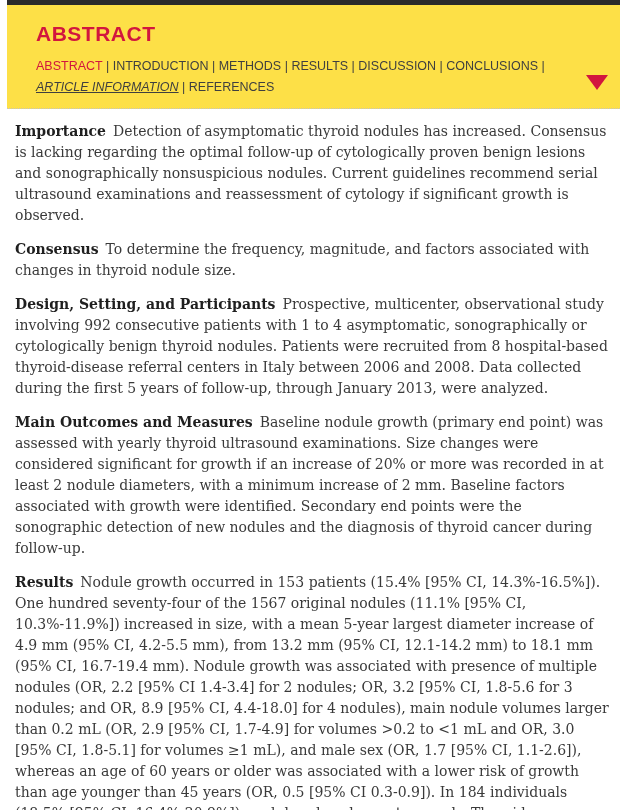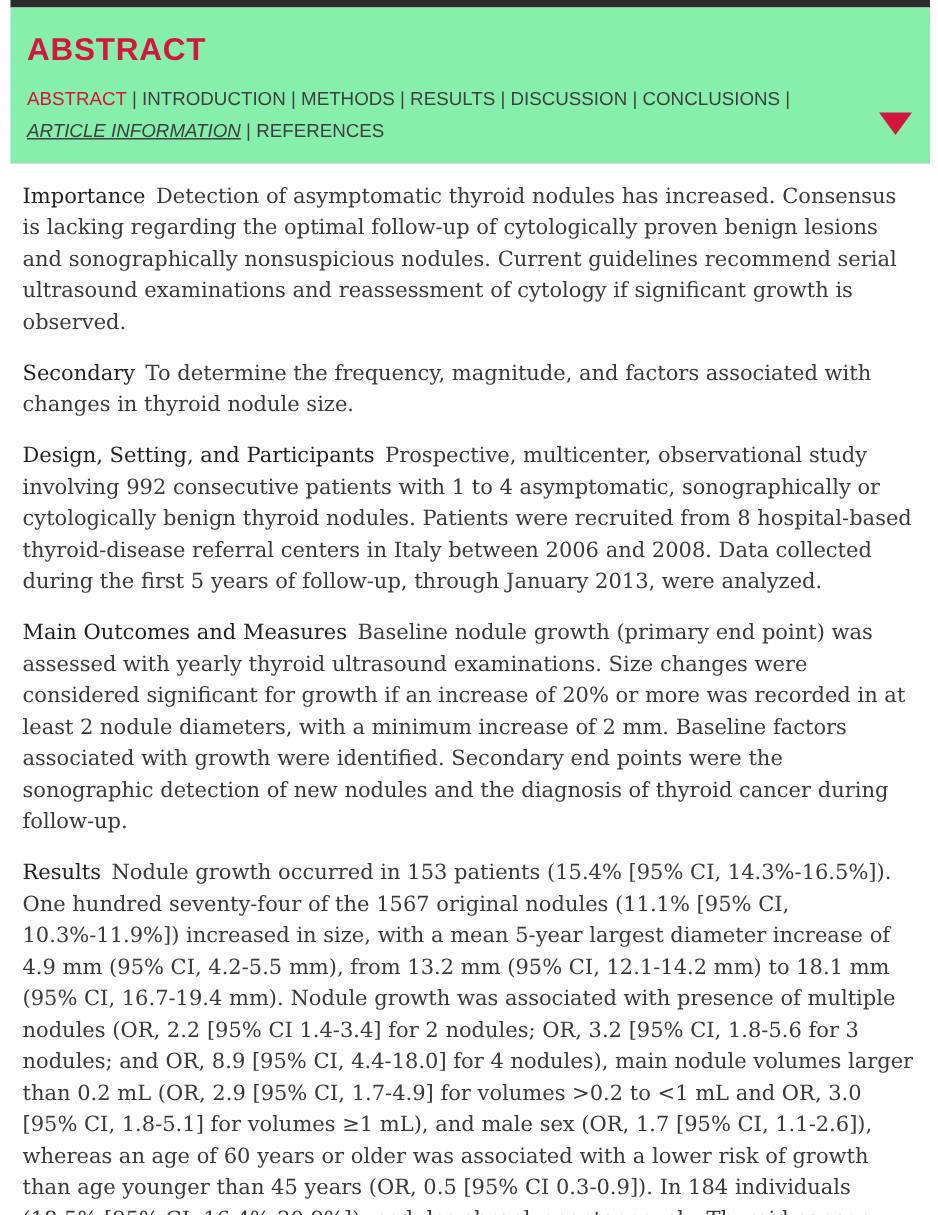--- a/index.html
+++ b/index.html
@@ -8,23 +8,23 @@
     width: 625px; height: 810px;
     overflow: hidden;
     font-family: "Liberation Sans", "DejaVu Sans", sans-serif;
   }
   .frame { margin: 0 5px 0 7px; }
   .top-bar {
     height: 5px;
     background: #2b2b2b;
   }
   .header {
-    background: #86efac;
+    background: #fde047;
     position: relative;
-    padding: 17px 20px 10px 11px;
+    padding: 17px 20px 10px 29px;
     border-bottom: 1px dotted #c3c3c3;
   }
   .page-title {
     font-size: 21px;
     font-weight: bold;
     letter-spacing: 0.5px;
     color: #d2163e;
     margin-bottom: 10px;
   }
   .nav {
@@ -54,36 +54,36 @@
   }
   .content {
     padding: 12px 15px 0 15px;
     font-family: "DejaVu Serif", "Liberation Serif", serif;
     font-size: 14px;
     line-height: 21px;
     color: #3a3a3a;
   }
   .content p.para { margin-bottom: 13px; }
   .content .label {
-    font-weight: normal;
+    font-weight: bold;
     color: #1f1f1f;
     margin-right: 7px;
   }
 </style>
 </head>
 <body>
 
 <div class="frame">
   <div class="top-bar"></div>
   <header class="header">
     <h1 class="page-title">ABSTRACT</h1>
     <nav class="nav" id="section-nav"><a class="active ">ABSTRACT</a><span class="sep"> | </span><a class="">INTRODUCTION</a><span class="sep"> | </span><a class="">METHODS</a><span class="sep"> | </span><a class="">RESULTS</a><span class="sep"> | </span><a class="">DISCUSSION</a><span class="sep"> | </span><a class="">CONCLUSIONS</a><span class="sep"> | </span><a class="underlined">ARTICLE INFORMATION</a><span class="sep"> | </span><a class="">REFERENCES</a></nav>
     <div class="collapse-triangle"></div>
   </header>
 </div>
 
 <main class="content" id="abstract-content">
     <p class="para"><strong class="label">Importance</strong><span>Detection of asymptomatic thyroid nodules has increased. Consensus is lacking regarding the optimal follow-up of cytologically proven benign lesions and sonographically nonsuspicious nodules. Current guidelines recommend serial ultrasound examinations and reassessment of cytology if significant growth is observed.</span></p>
-    <p class="para"><strong class="label">Secondary</strong><span>To determine the frequency, magnitude, and factors associated with changes in thyroid nodule size.</span></p>
+    <p class="para"><strong class="label">Consensus</strong><span>To determine the frequency, magnitude, and factors associated with changes in thyroid nodule size.</span></p>
     <p class="para"><strong class="label">Design, Setting, and Participants</strong><span>Prospective, multicenter, observational study involving 992 consecutive patients with 1 to 4 asymptomatic, sonographically or cytologically benign thyroid nodules. Patients were recruited from 8 hospital-based thyroid-disease referral centers in Italy between 2006 and 2008. Data collected during the first 5 years of follow-up, through January 2013, were analyzed.</span></p>
     <p class="para"><strong class="label">Main Outcomes and Measures</strong><span>Baseline nodule growth (primary end point) was assessed with yearly thyroid ultrasound examinations. Size changes were considered significant for growth if an increase of 20% or more was recorded in at least 2 nodule diameters, with a minimum increase of 2 mm. Baseline factors associated with growth were identified. Secondary end points were the sonographic detection of new nodules and the diagnosis of thyroid cancer during follow-up.</span></p>
     <p class="para"><strong class="label">Results</strong><span>Nodule growth occurred in 153 patients (15.4% [95% CI, 14.3%-16.5%]). One hundred seventy-four of the 1567 original nodules (11.1% [95% CI, 10.3%-11.9%]) increased in size, with a mean 5-year largest diameter increase of 4.9 mm (95% CI, 4.2-5.5 mm), from 13.2 mm (95% CI, 12.1-14.2 mm) to 18.1 mm (95% CI, 16.7-19.4 mm). Nodule growth was associated with presence of multiple nodules (OR, 2.2 [95% CI 1.4-3.4] for 2 nodules; OR, 3.2 [95% CI, 1.8-5.6 for 3 nodules; and OR, 8.9 [95% CI, 4.4-18.0] for 4 nodules), main nodule volumes larger than 0.2 mL (OR, 2.9 [95% CI, 1.7-4.9] for volumes &gt;0.2 to &lt;1 mL and OR, 3.0 [95% CI, 1.8-5.1] for volumes ≥1 mL), and male sex (OR, 1.7 [95% CI, 1.1-2.6]), whereas an age of 60 years or older was associated with a lower risk of growth than age younger than 45 years (OR, 0.5 [95% CI 0.3-0.9]). In 184 individuals (18.5% [95% CI, 16.4%-20.9%]), nodules shrank spontaneously. Thyroid cancer was diagnosed in 5 original nodules (0.3% [95% CI, 0.0%-0.6%]). Only 2 had grown. An incidental cancer was found at thyroidectomy in a nonvisualized nodule. New nodules developed in 93 patients (9.3% [95% CI, 7.5%-11.1%]), with detection of one cancer.</span></p>
   </main>
 
 </body></html>

